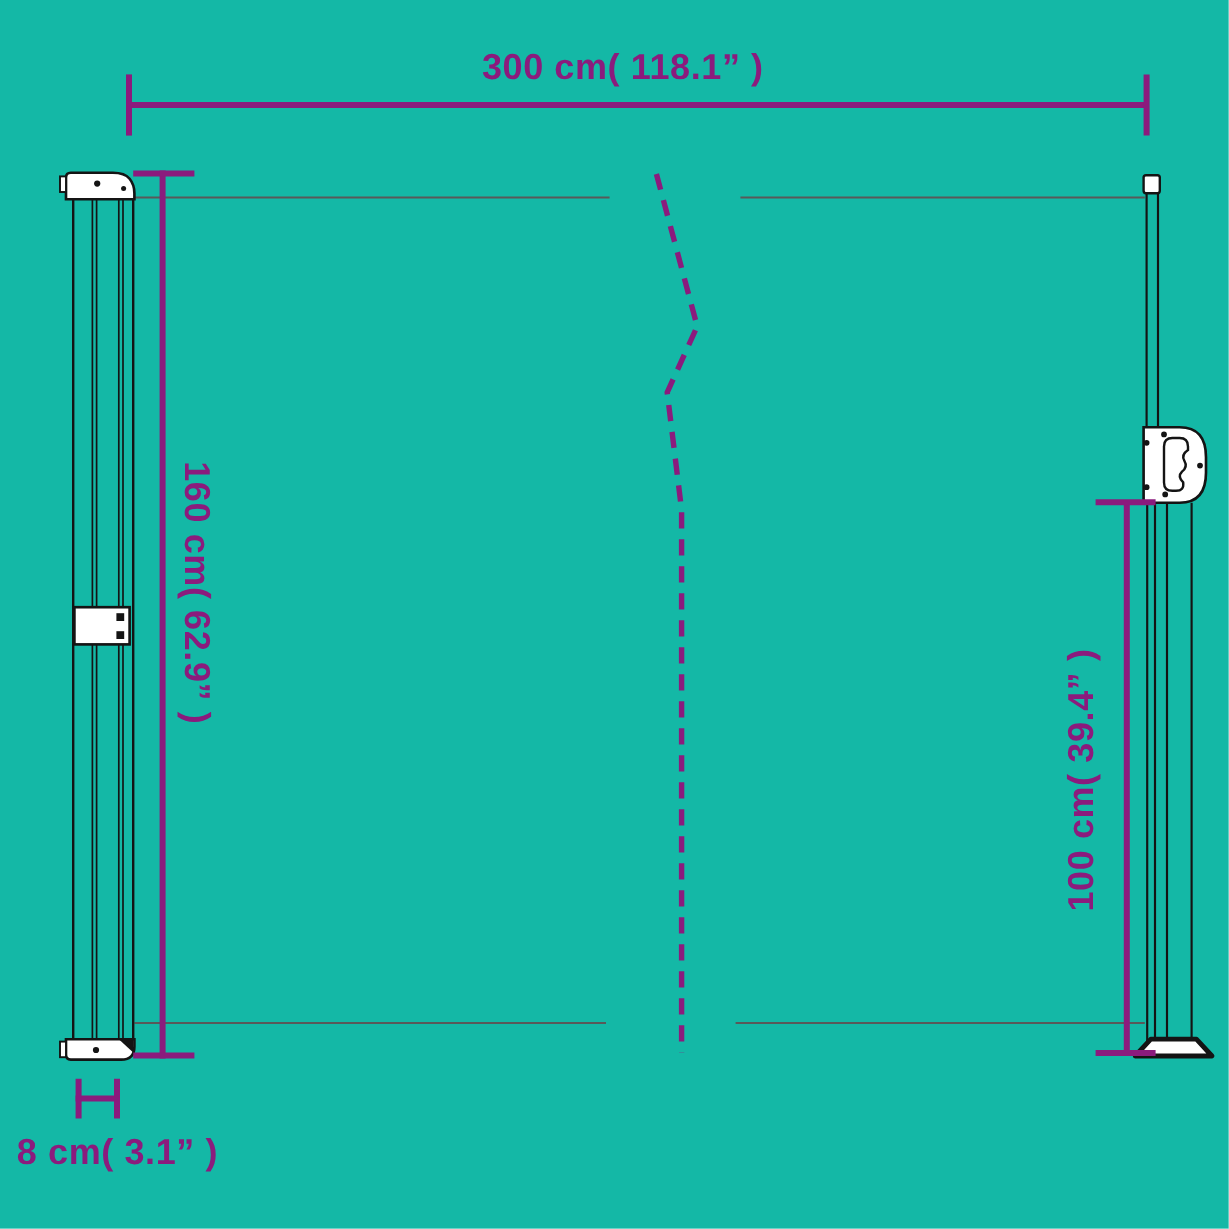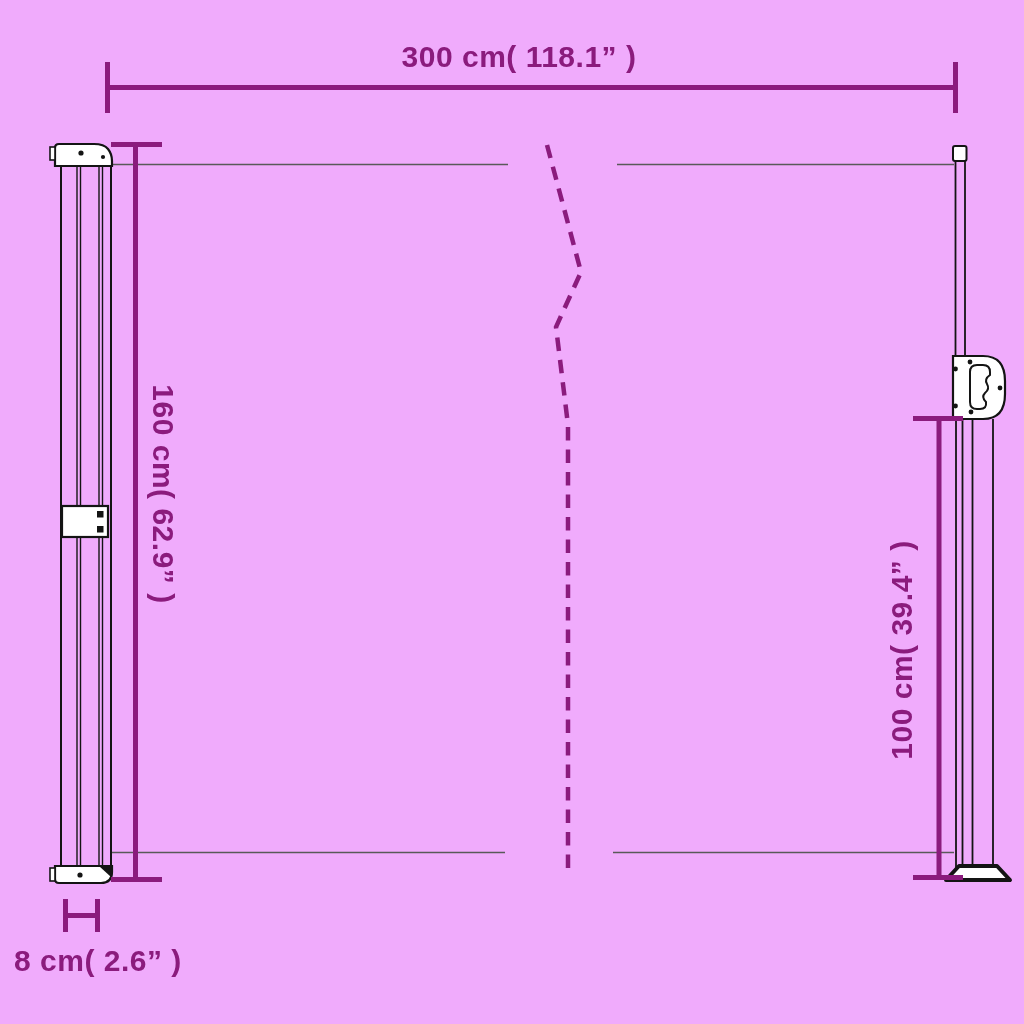--- a/index.html
+++ b/index.html
@@ -1,19 +1,19 @@
 <!DOCTYPE html>
 <html><head>
 <meta charset="utf-8">
 <style>
   html,body{margin:0;padding:0;background:#ffffff;}
   .stage{
     position:relative;
     width:1024px;height:1024px;
-    background:#f0abfc;
+    background:#14b8a6;
     overflow:hidden;
     font-family:"Liberation Sans", sans-serif;
   }
   .stage svg{position:absolute;left:0;top:0;width:1024px;height:1024px;}
   .dim-label{
     position:absolute;
     color:#8b1b7d;
     font-weight:700;
     font-size:30px;
     letter-spacing:.5px;
@@ -108,15 +108,15 @@
     <g stroke-width="5" fill="none" stroke="#8b1b7d">
       <line x1="63" y1="915.5" x2="100" y2="915.5"></line>
       <line x1="65.5" y1="899" x2="65.5" y2="932"></line>
       <line x1="97.5" y1="899" x2="97.5" y2="932"></line>
     </g>
   </svg>
 
   <div class="dim-label top">300 cm( 118.1” )</div>
   <div class="dim-label left">160 cm( 62.9” )</div>
   <div class="dim-label right">100 cm( 39.4” )</div>
-  <div class="dim-label depth">8 cm( 2.6” )</div>
+  <div class="dim-label depth">8 cm( 3.1” )</div>
 
 </div>
 
 </body></html>

